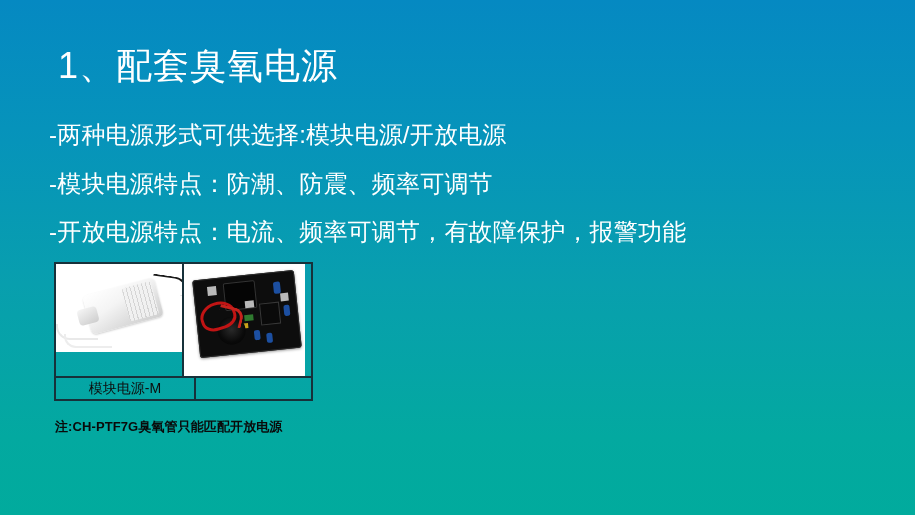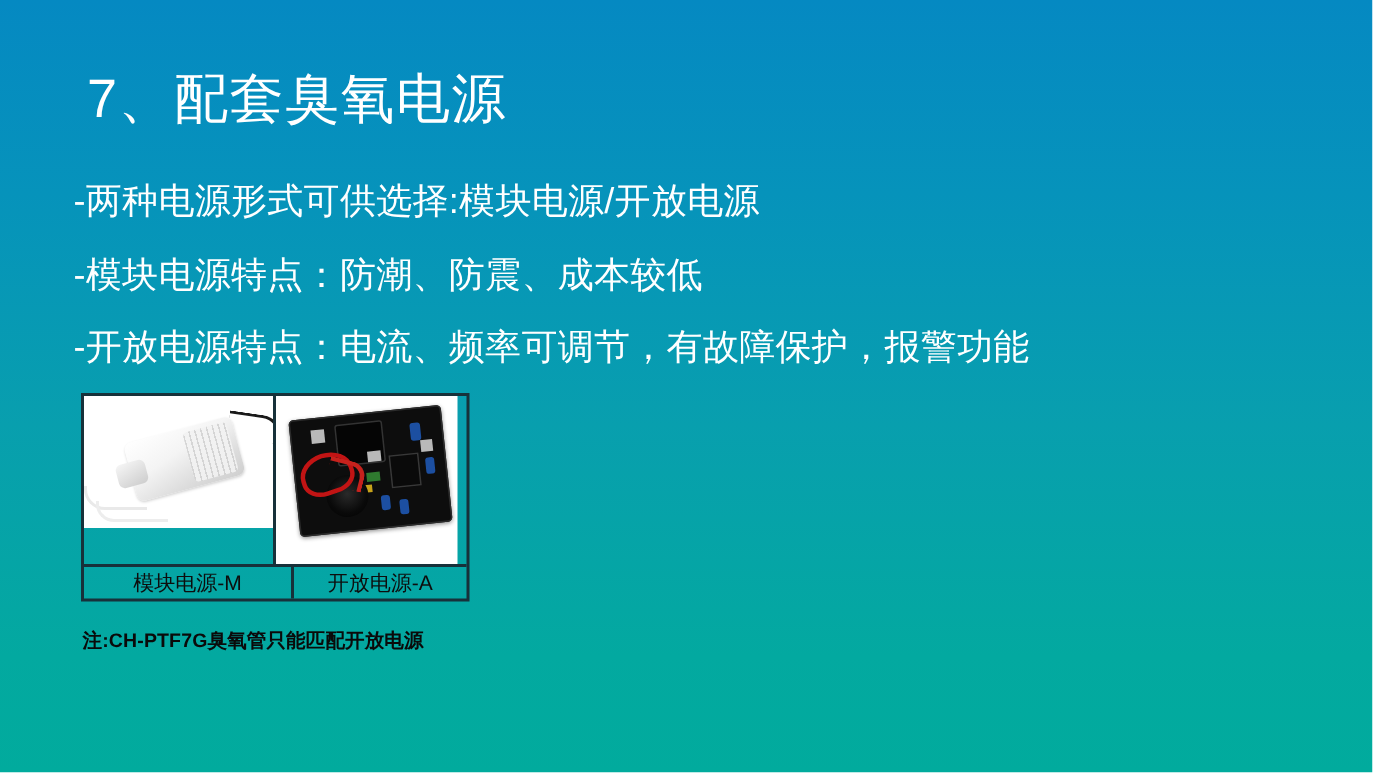--- a/index.html
+++ b/index.html
@@ -230,24 +230,24 @@
     font-weight: bold;
     letter-spacing: 0.1px;
     white-space: nowrap;
   }
 </style>
 </head>
 <body>
 
 <div id="slide">
 
-  <div id="title">7、配套臭氧电源</div>
+  <div id="title">1、配套臭氧电源</div>
 
   <div class="bullet" id="bullet-0">-两种电源形式可供选择:模块电源/开放电源</div>
-  <div class="bullet" id="bullet-1">-模块电源特点：防潮、防震、成本较低</div>
+  <div class="bullet" id="bullet-1">-模块电源特点：防潮、防震、频率可调节</div>
   <div class="bullet" id="bullet-2">-开放电源特点：电流、频率可调节，有故障保护，报警功能</div>
 
   <div id="compare-table">
 
     <div id="table-media-row">
 
       <div class="media-cell" id="media-cell-left">
         <div class="photo" id="photo-module">
           <div class="ps-wire-out"></div>
           <div class="ps-body">
@@ -278,20 +278,19 @@
             <div class="cmp cmp-red-coil"></div>
             <div class="cmp cmp-red-wire"></div>
           </div>
         </div>
       </div>
 
     </div>
 
     <div id="table-caption-row">
       <div class="caption-cell" id="caption-cell-left">模块电源-M</div>
-      <div class="caption-cell" id="caption-cell-right">开放电源-A</div>
     </div>
 
   </div>
 
   <div id="footnote">注:CH-PTF7G臭氧管只能匹配开放电源</div>
 
 </div>
 
 </body></html>

